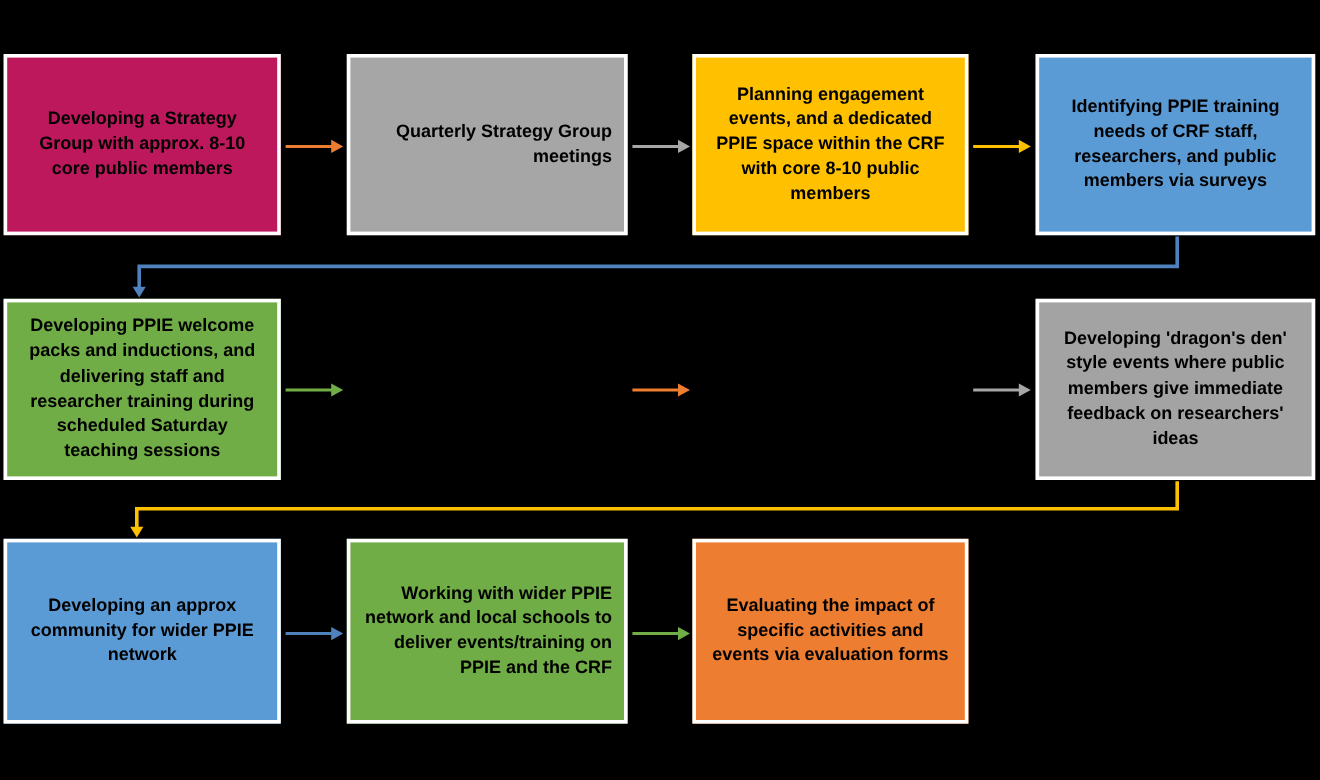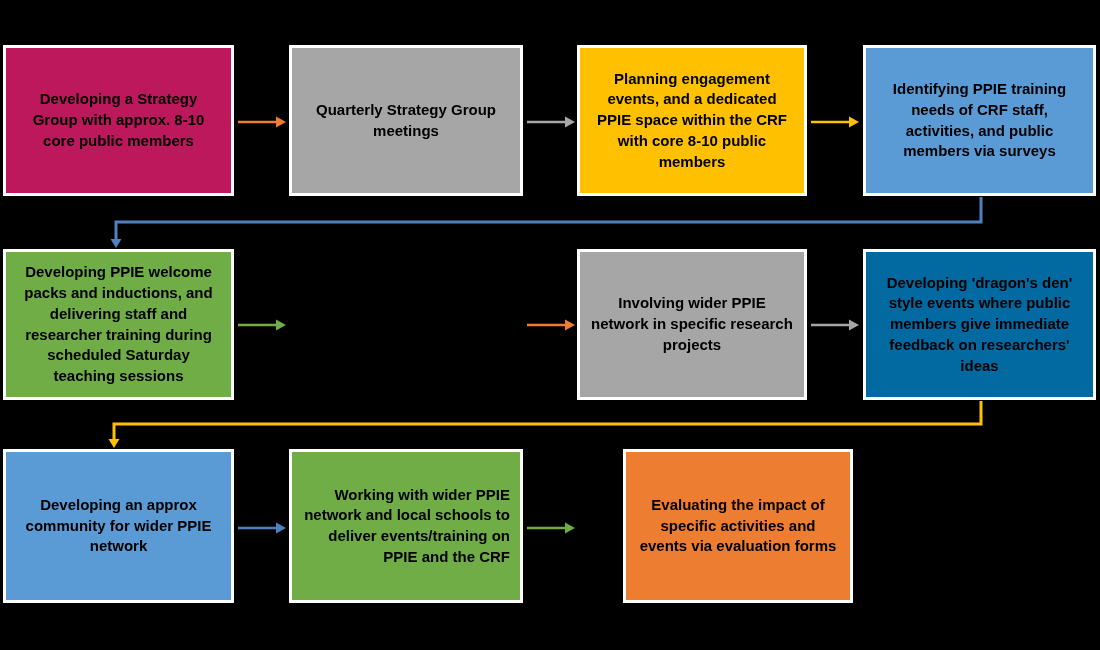--- a/index.html
+++ b/index.html
@@ -85,25 +85,24 @@
       <line x1="238" y1="528" x2="277" y2="528" stroke-width="2.5" stroke="#4F81BD"></line>
       <polygon points="276,522.5 276,533.5 286,528" fill="#4F81BD"></polygon>
     </g>
     <g>
       <line x1="527" y1="528" x2="566" y2="528" stroke-width="2.5" stroke="#70AD47"></line>
       <polygon points="565,522.5 565,533.5 575,528" fill="#70AD47"></polygon>
     </g>
   </svg>
 
   <div class="flow-box r1 c1" style="background-color: #be185d;">Developing a Strategy Group with approx. 8-10 core public members</div>
-  <div class="flow-box r1 c2" style="background-color: rgb(166, 166, 166);">Quarterly Strategy Group meetings</div>
+  <div class="flow-box r1 c2" style="background-color: rgb(166, 166, 166); text-align: right;">Quarterly Strategy Group meetings</div>
   <div class="flow-box r1 c3" style="background-color: rgb(255, 192, 0);">Planning engagement events, and a dedicated PPIE space within the CRF with core 8-10 public members</div>
-  <div class="flow-box r1 c4" style="background-color: rgb(91, 155, 213);">Identifying PPIE training needs of CRF staff, activities, and public members via surveys</div>
+  <div class="flow-box r1 c4" style="background-color: rgb(91, 155, 213);">Identifying PPIE training needs of CRF staff, researchers, and public members via surveys</div>
 
   <div class="flow-box r2 c1" style="background-color: rgb(112, 173, 71);">Developing PPIE welcome packs and inductions, and delivering staff and researcher training during scheduled Saturday teaching sessions</div>
-  <div class="flow-box r2 c3" style="background-color: rgb(166, 166, 166);">Involving wider PPIE network in specific research projects</div>
-  <div class="flow-box r2 c4" style="background-color: #0369a1;">Developing 'dragon's den' style events where public members give immediate feedback on researchers' ideas</div>
+  <div class="flow-box r2 c4" style="background-color: #a3a3a3;">Developing 'dragon's den' style events where public members give immediate feedback on researchers' ideas</div>
 
   <div class="flow-box r3 c1" style="background-color: rgb(91, 155, 213);">Developing an approx community for wider PPIE network</div>
   <div class="flow-box r3 c2" style="background-color: rgb(112, 173, 71); text-align: right;">Working with wider PPIE network and local schools to deliver events/training on PPIE and the CRF</div>
-  <div class="flow-box r3 c3" style="background-color: rgb(237, 125, 49); margin-left: 46px;">Evaluating the impact of specific activities and events via evaluation forms</div>
+  <div class="flow-box r3 c3" style="background-color: rgb(237, 125, 49);">Evaluating the impact of specific activities and events via evaluation forms</div>
 
 </div>
 
 </body></html>

